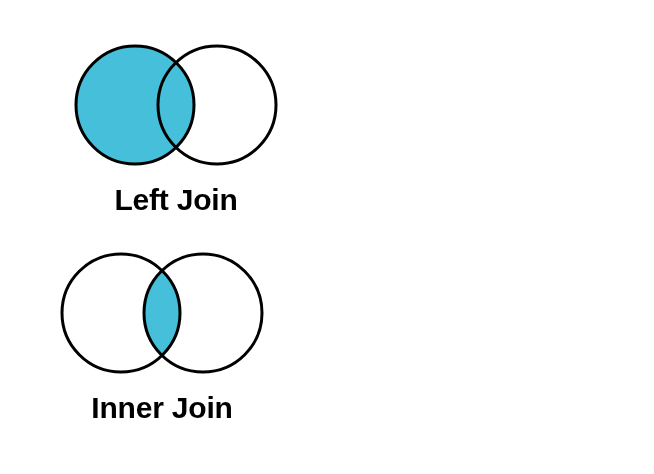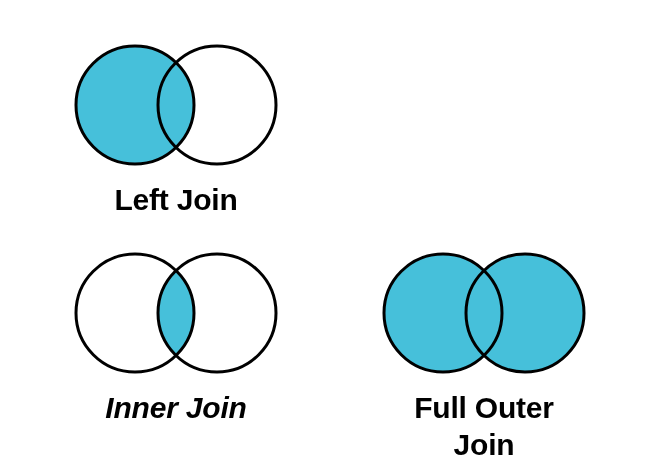--- a/index.html
+++ b/index.html
@@ -26,21 +26,21 @@
     position: absolute;
     width: 288px;
     display: flex;
     flex-direction: column;
     align-items: center;
   }
 
   
   .cell-left-join   { left: 32px;  top: 40px; }
   .cell-right-join  { left: 340px; top: 40px; }
-  .cell-inner-join  { left: 32px;  top: 248px; font-style: italic; }
+  .cell-inner-join  { left: 18px;  top: 248px; }
   .cell-full-outer  { left: 340px; top: 248px; }
 
   .venn-wrap {
     width: 206px;
     height: 130px;
     position: relative;
   }
 
   .venn-svg {
     display: block;
@@ -104,34 +104,14 @@
         <g clip-path="url(#clipA-ij)">
           <circle cx="144" cy="65" r="59" fill="#46c0da"></circle>
         </g>
         <circle cx="62" cy="65" r="59" fill="none" stroke="#000000" stroke-width="3"></circle>
         <circle cx="144" cy="65" r="59" fill="none" stroke="#000000" stroke-width="3"></circle>
       </svg>
     </div>
     <div class="join-label">Inner Join</div>
   </div>
 
-  <div class="join-cell cell-full-outer">
-    <div class="venn-wrap">
-      <svg class="venn-svg" viewBox="0 0 206 130" xmlns="http://www.w3.org/2000/svg">
-        <defs>
-          <clipPath id="clipA-fo">
-              <circle cx="62" cy="65" r="59"></circle>
-            </clipPath>
-        </defs>
-        <circle cx="62" cy="65" r="59" fill="#46c0da"></circle>
-        <circle cx="144" cy="65" r="59" fill="#46c0da"></circle>
-        <g clip-path="url(#clipA-fo)">
-          <circle cx="144" cy="65" r="59" fill="#46c0da"></circle>
-        </g>
-        <circle cx="62" cy="65" r="59" fill="none" stroke="#000000" stroke-width="3"></circle>
-        <circle cx="144" cy="65" r="59" fill="none" stroke="#000000" stroke-width="3"></circle>
-      </svg>
-    </div>
-    <div class="join-label">Full Outer
-Join</div>
-  </div>
 
 </div>
 
 </body></html>

